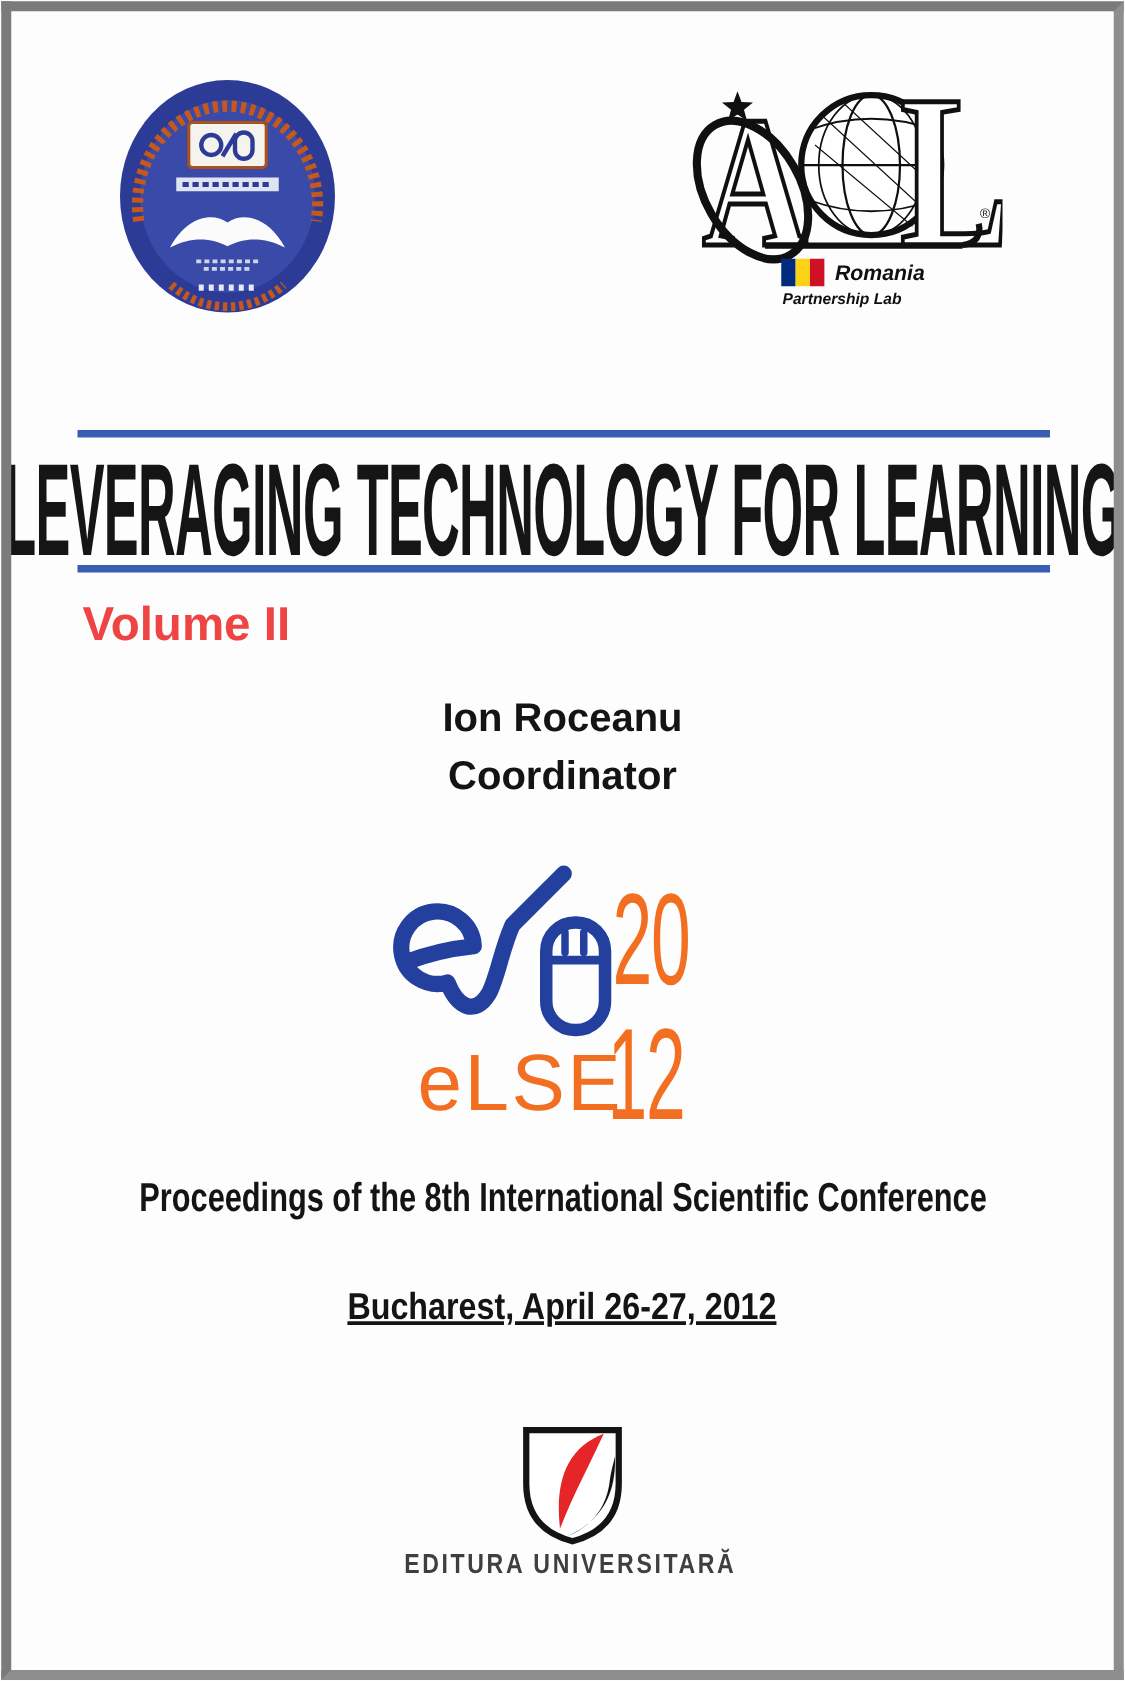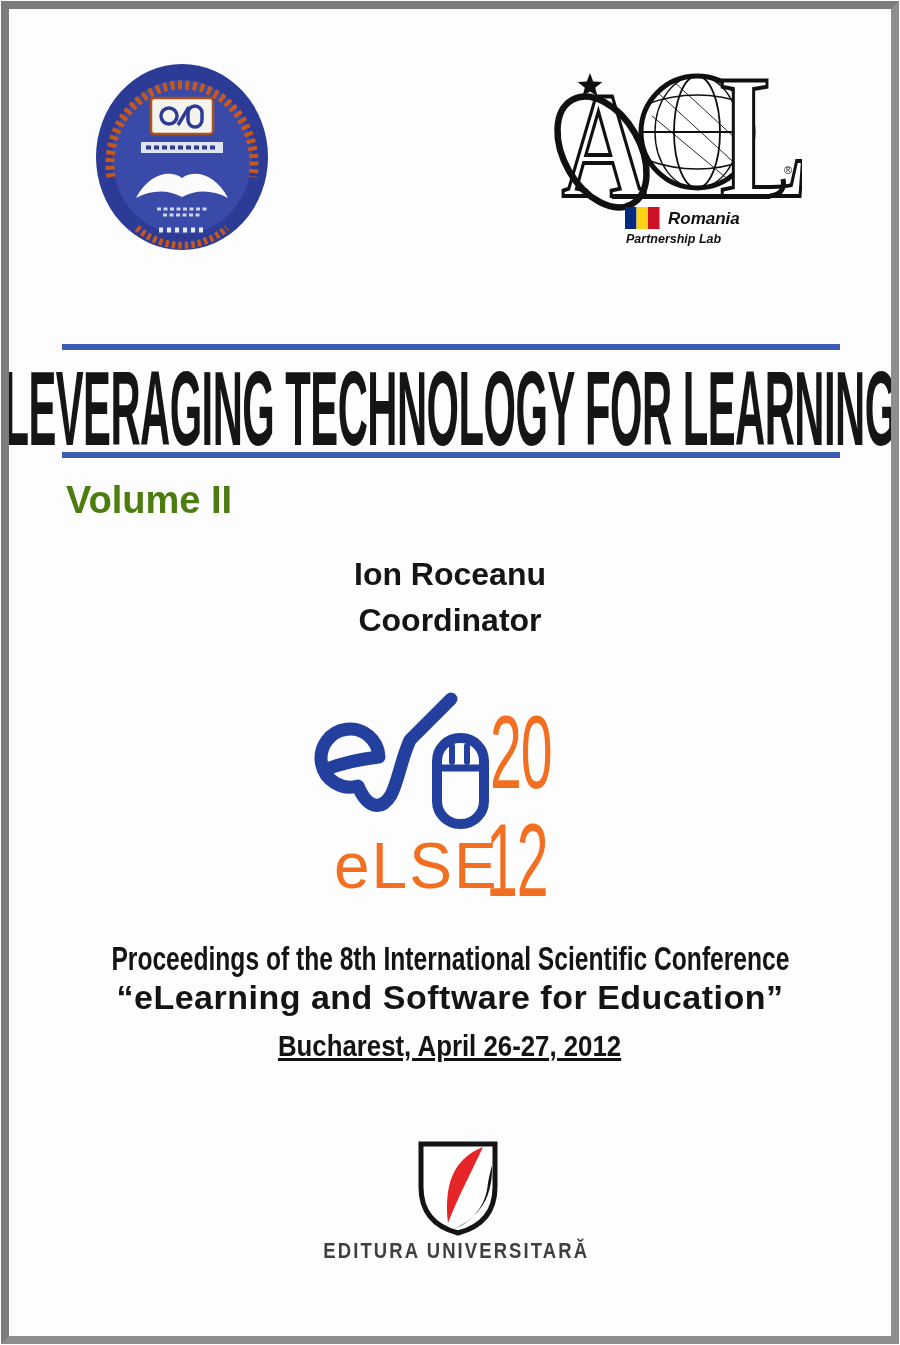--- a/index.html
+++ b/index.html
@@ -19,21 +19,21 @@
   .rule.top{top:344px;}
   .rule.bottom{top:452px;}
 
   
   .title-line{top:357px;align-items:flex-end;}
   .title-line > span{
     font-size:76px;font-weight:bold;letter-spacing:-1px;color:#151515;
     transform:scale(0.55,1.38);transform-origin:50% 0;line-height:1;
   }
 
-  .volume{left:66px;top:479px;font-size:38px;font-weight:bold;color:#4d7c0f;}
+  .volume{left:66px;top:479px;font-size:38px;font-weight:bold;color:#ef4444;}
   .coord-name{top:556px;}
   .coord-name > span{font-size:32px;font-weight:bold;}
   .coord-role{top:602px;}
   .coord-role > span{font-size:32px;font-weight:bold;}
 
   
   .else-logo{position:absolute;left:300px;top:690px;width:290px;height:225px;}
   .else-art{position:absolute;left:0;top:0;}
   .else-art path,.else-art rect,.else-art line{stroke:var(--logo-blue,#24409e);fill:none;}
   .orange{color:var(--logo-orange,#f26f21);}
@@ -148,23 +148,20 @@
       </g>
     </svg>
     <span class="yr yr20 orange">20</span>
     <span class="else-word orange">eLSE</span>
     <span class="yr yr12 orange">12</span>
   </div>
 
   <div class="cline conf1">
     <span>Proceedings of the 8th International Scientific Conference</span>
   </div>
-  <div class="cline conf2">
-    <span>“eLearning and Software for Education”</span>
-  </div>
   <div class="cline conf3">
     <span>Bucharest, April 26-27, 2012</span>
   </div>
 
   <svg class="abs" style="left:416px;top:1139px;" width="84" height="98" viewBox="0 0 84 98">
     <path class="shield-outline" stroke-width="5" d="M 5,5 H 79 V 48 C 79,74 65,88 42,94 C 19,88 5,74 5,48 Z"></path>
     <path class="shield-red" d="M 67,8 C 36,20 28,48 32,84 C 42,58 56,32 67,8 Z"></path>
     <path class="shield-black" d="M 76,26 C 77,58 64,78 38,90 C 58,82 70,66 72,44 C 73,37 75,31 76,26 Z"></path>
   </svg>
   <div class="cline pub-name">

